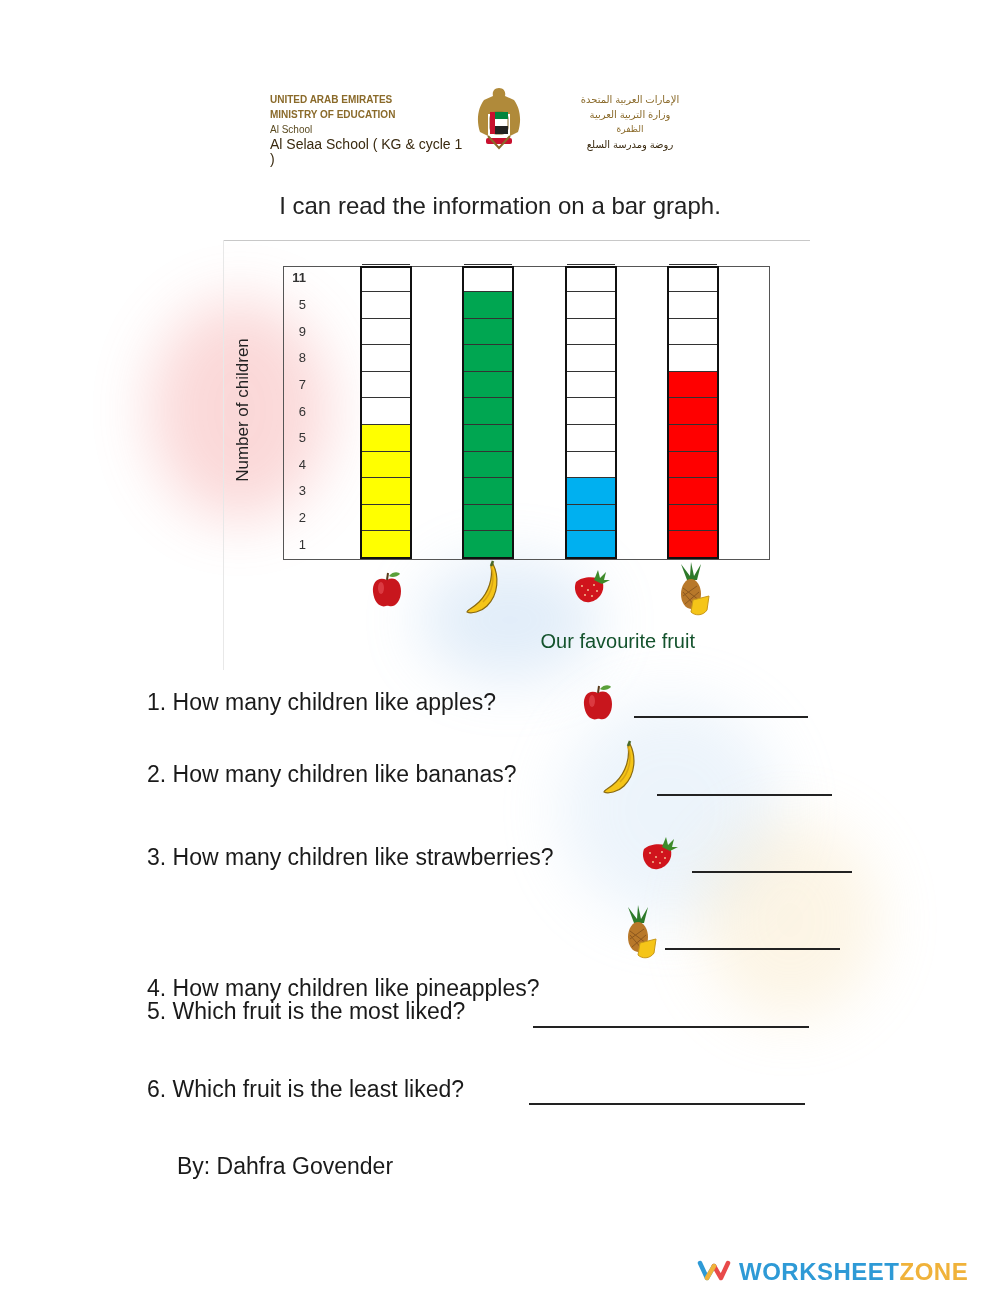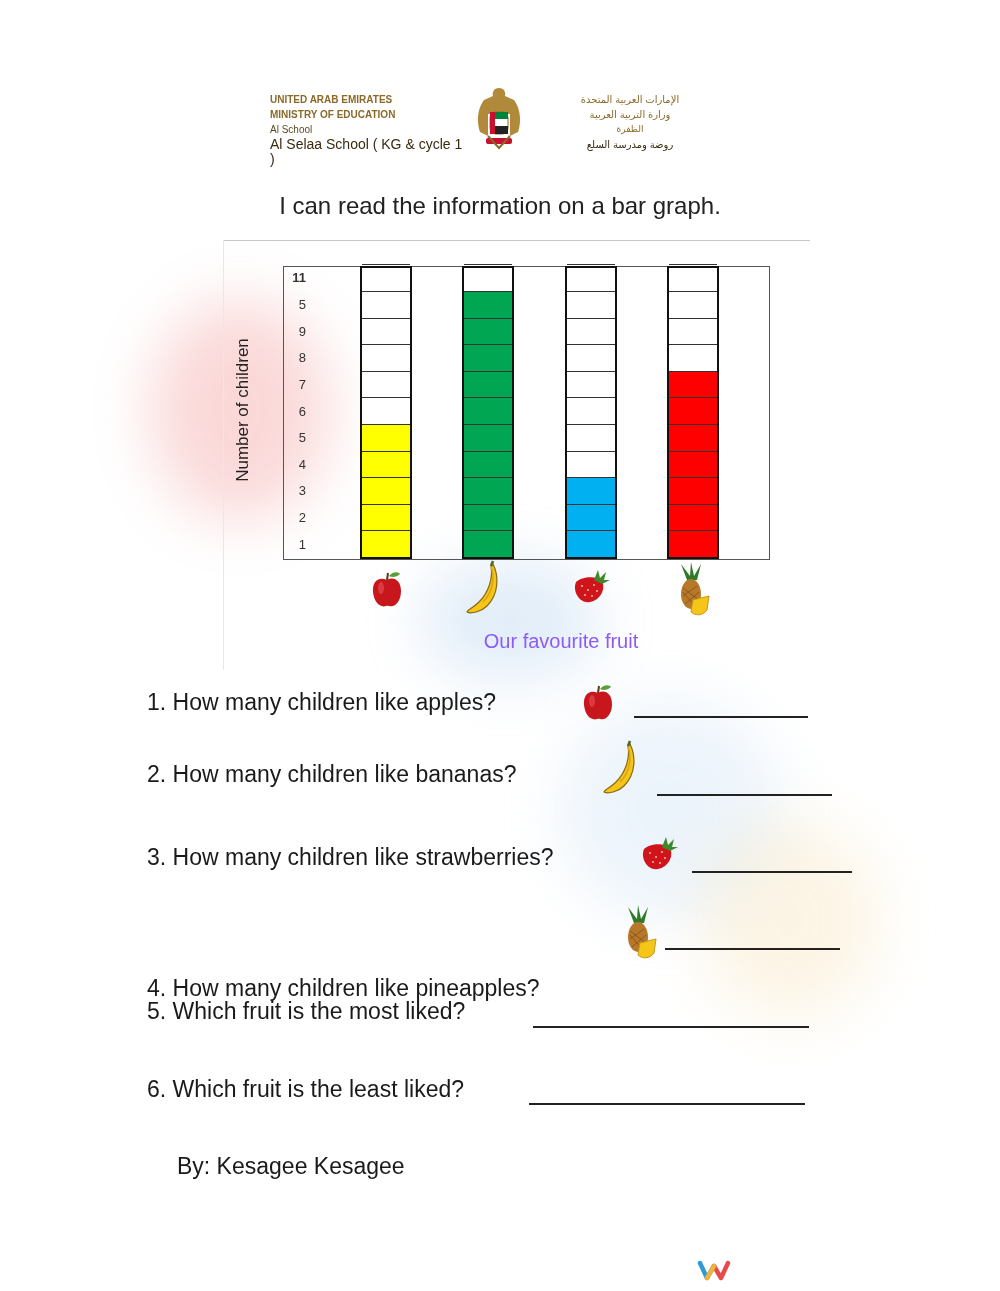--- a/index.html
+++ b/index.html
@@ -12,21 +12,21 @@
   .hdr-ar { position: absolute; left: 555px; top: 92px; width: 150px; text-align: center; font-size: 10px; line-height: 15px; color: #8a6a2a; direction: rtl; }
   .emblem { position: absolute; left: 474px; top: 84px; width: 50px; height: 70px; }
   .title { position: absolute; left: 0; width: 1000px; top: 192px; text-align: center; font-size: 24px; color: #222; }
   .divider { position: absolute; left: 223px; top: 240px; width: 587px; height: 1px; background: #c8c8c8; }
   .chart-left-line { position: absolute; left: 223px; top: 240px; width: 1px; height: 430px; background: #e8e8e8; }
   .plot { position: absolute; left: 283px; top: 266px; width: 487px; height: 294px; border: 1px solid #555; background: transparent; }
   .ylabel { position: absolute; left: 148px; top: 400px; width: 190px; text-align: center; transform: rotate(-90deg); transform-origin: center; font-size: 17px; color: #222; }
   .ytick { position: absolute; width: 26px; text-align: right; left: 280px; font-size: 13px; color: #333; }
   .bar-col { position: absolute; top: 266px; width: 52px; height: 293px; border: 2px solid #111; background: #fff; display: flex; flex-direction: column-reverse; }
   .cell { height: 26.6px; border-top: 1px solid #333; flex: 0 0 auto; }
-  .xlabel { position: absolute; left: 401px; top: 630px; width: 320px; text-align: center; font-size: 20px; color: #8b5cf6; }
+  .xlabel { position: absolute; left: 375px; top: 630px; width: 320px; text-align: right; font-size: 20px; color: #14532d; }
   .fruit { position: absolute; }
   .q { position: absolute; font-size: 23px; color: #1a1a1a; left: 147px; white-space: nowrap; }
   .blank { position: absolute; height: 2px; background: #222; }
   .author { position: absolute; left: 177px; top: 1153px; font-size: 23px; color: #1a1a1a; }
   .brand { position: absolute; left: 697px; top: 1258px; display: flex; align-items: center; gap: 8px; }
   .brand-text { font-size: 24px; font-weight: bold; letter-spacing: 0.5px; }
   .brand-text .a { color: #2e9ad6; }
   .brand-text .b { color: #f0b23a; }
 </style>
 </head>
@@ -211,23 +211,24 @@
       <path d="M20 38 L36 34 L34 48 C30 54 22 54 18 50 Z" fill="#f5c518" stroke="#c8981a"></path>
     </svg></div>
 <div class="blank" style="left:665px;top:948px;width:175px;"></div>
 
 <div class="q" style="top:998px;">5. Which fruit is the most liked?</div>
 <div class="blank" style="left:533px;top:1026px;width:276px;"></div>
 
 <div class="q" style="top:1076px;">6. Which fruit is the least liked?</div>
 <div class="blank" style="left:529px;top:1103px;width:276px;"></div>
 
-<div class="author">By: Kesagee Kesagee</div>
+<div class="author">By: Dahfra Govender</div>
 
 <div class="brand">
   <span>
     <svg width="34" height="24" viewBox="0 0 34 24">
       <path d="M3 5 L10 20 L17 8" fill="none" stroke="#2e9ad6" stroke-width="4.5" stroke-linecap="round" stroke-linejoin="round"></path>
       <path d="M17 8 L24 20 L31 5" fill="none" stroke="#e84a4a" stroke-width="4.5" stroke-linecap="round" stroke-linejoin="round"></path>
       <path d="M10 20 L17 8" fill="none" stroke="#f0b23a" stroke-width="4.5" stroke-linecap="round"></path>
     </svg>
   </span>
+  <span class="brand-text"><span class="a">WORKSHEET</span><span class="b">ZONE</span></span>
 </div>
 
 </body></html>

